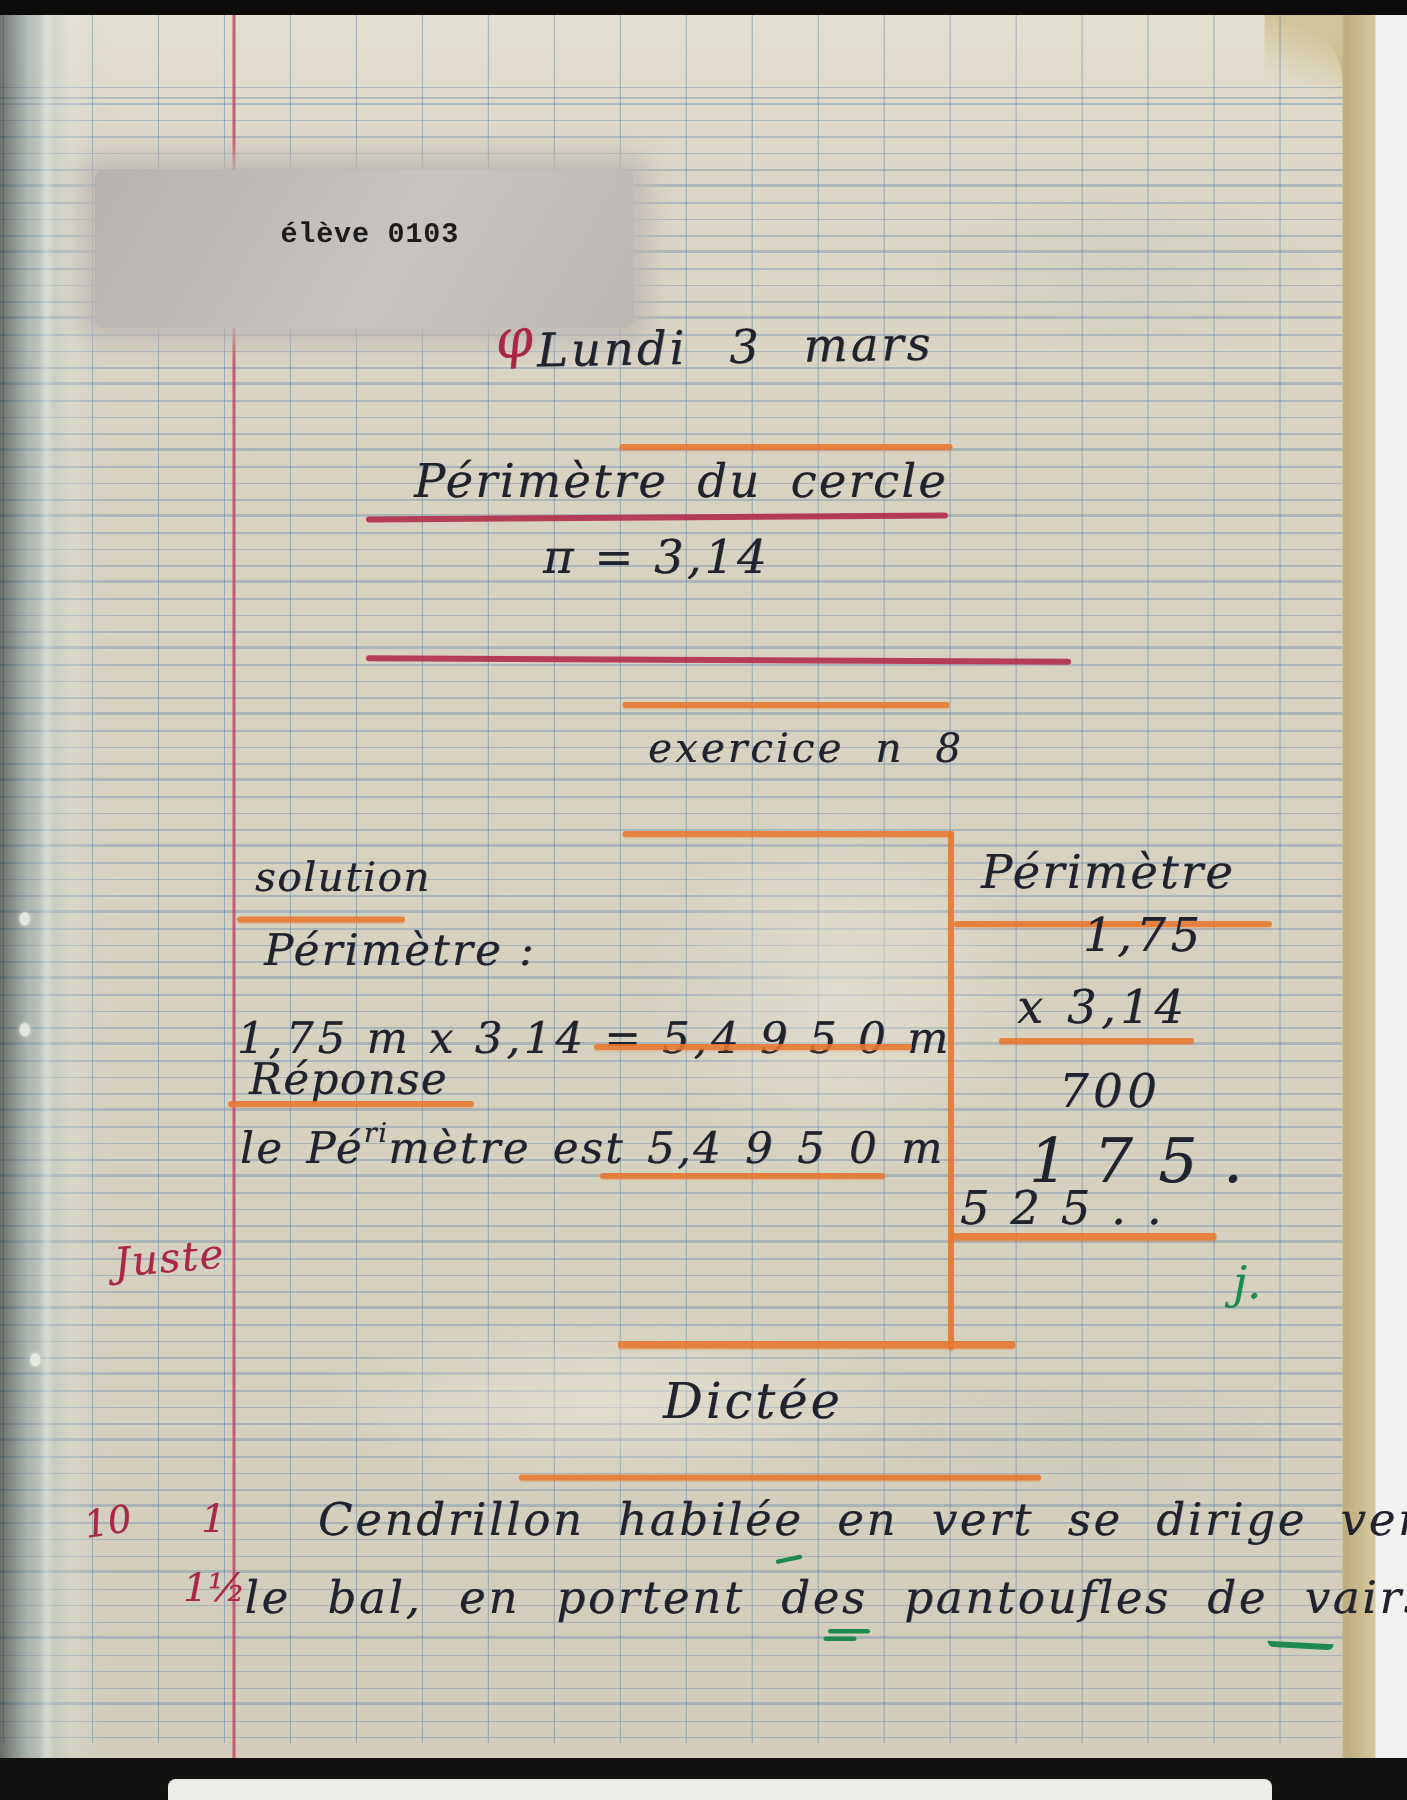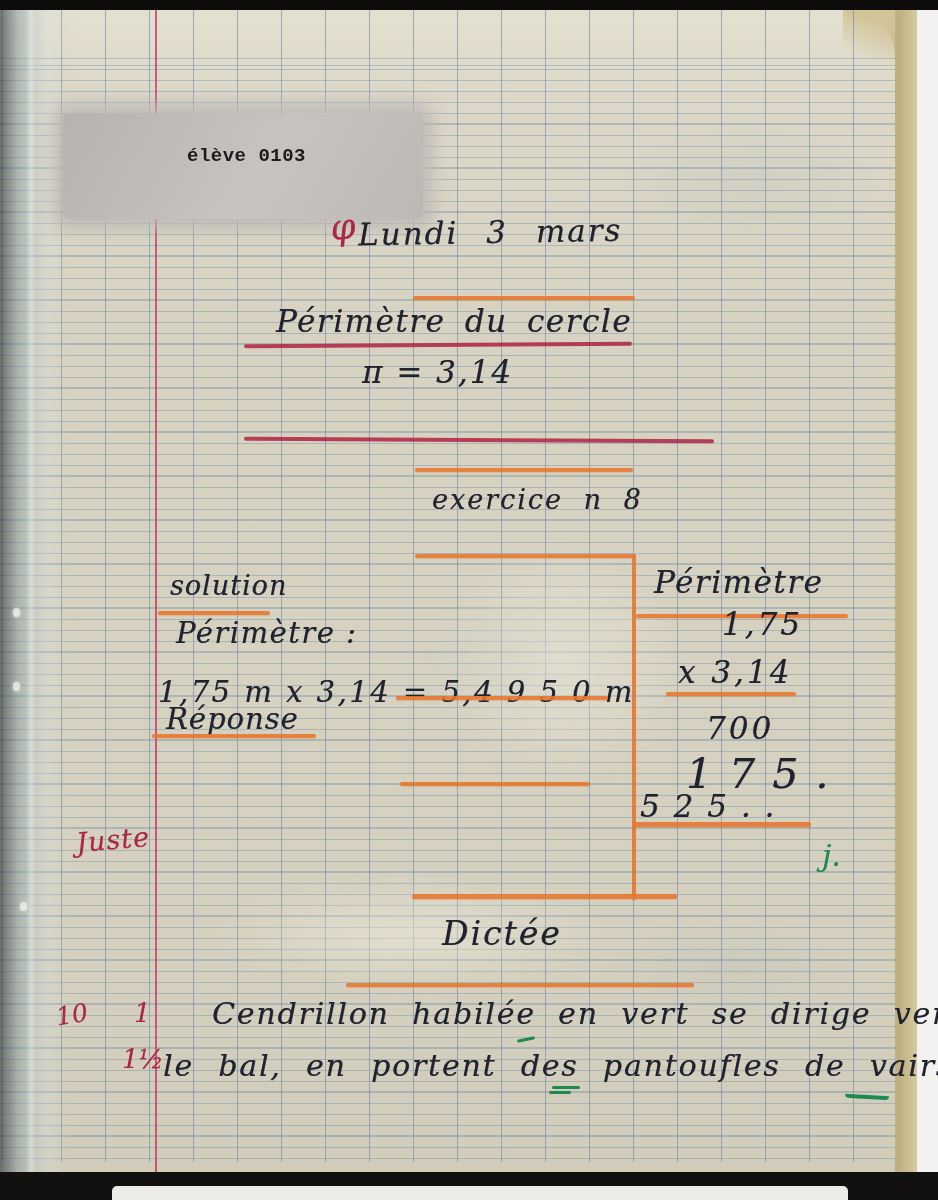--- a/index.html
+++ b/index.html
@@ -112,20 +112,21 @@
   <div class="orange-line" style="left:632px;top:554px;width:4px;height:346px;"></div>
   <div class="orange-line" style="left:412px;top:894px;width:265px;height:5px;"></div>
 
   <div class="hw" style="left:170px;top:570px;font-size:27px;letter-spacing:1px;">solution</div>
   <div class="orange-line" style="left:158px;top:611px;width:112px;"></div>
   <div class="hw" style="left:176px;top:616px;font-size:29px;letter-spacing:1.5px;">Périmètre :</div>
   <div class="hw" style="left:158px;top:660px;font-size:29px;letter-spacing:2.5px;margin-top:15px;">1,75 m x 3,14 = 5,4 9 5 0 m</div>
   <div class="orange-line" style="left:396px;top:696px;width:212px;"></div>
   <div class="hw" style="left:166px;top:702px;font-size:29px;letter-spacing:1px;">Réponse</div>
   <div class="orange-line" style="left:152px;top:734px;width:164px;"></div>
+  <div class="hw" style="left:160px;top:748px;font-size:29px;letter-spacing:1.5px;word-spacing:4px;"><span>le Pé</span><span class="sup-insert">ri</span><span>mètre est 5,4 9 5 0 m</span></div>
   <div class="orange-line" style="left:400px;top:782px;width:190px;"></div>
 
   <div class="hw" style="left:654px;top:564px;font-size:31px;letter-spacing:1.5px;">Périmètre</div>
   <div class="orange-line" style="left:636px;top:614px;width:212px;"></div>
   <div class="hw" style="left:722px;top:606px;font-size:31px;letter-spacing:3px;">1,75</div>
   <div class="hw" style="left:678px;top:654px;font-size:31px;letter-spacing:3px;">x 3,14</div>
   <div class="orange-line" style="left:666px;top:692px;width:130px;"></div>
   <div class="hw" style="left:706px;top:710px;font-size:31px;letter-spacing:3px;">700</div>
   <div class="hw" style="left:686px;top:750px;font-size:41px;letter-spacing:2px;">1 7 5 .</div>
   <div class="hw" style="left:640px;top:788px;font-size:31px;letter-spacing:2px;">5 2 5 . .</div>

